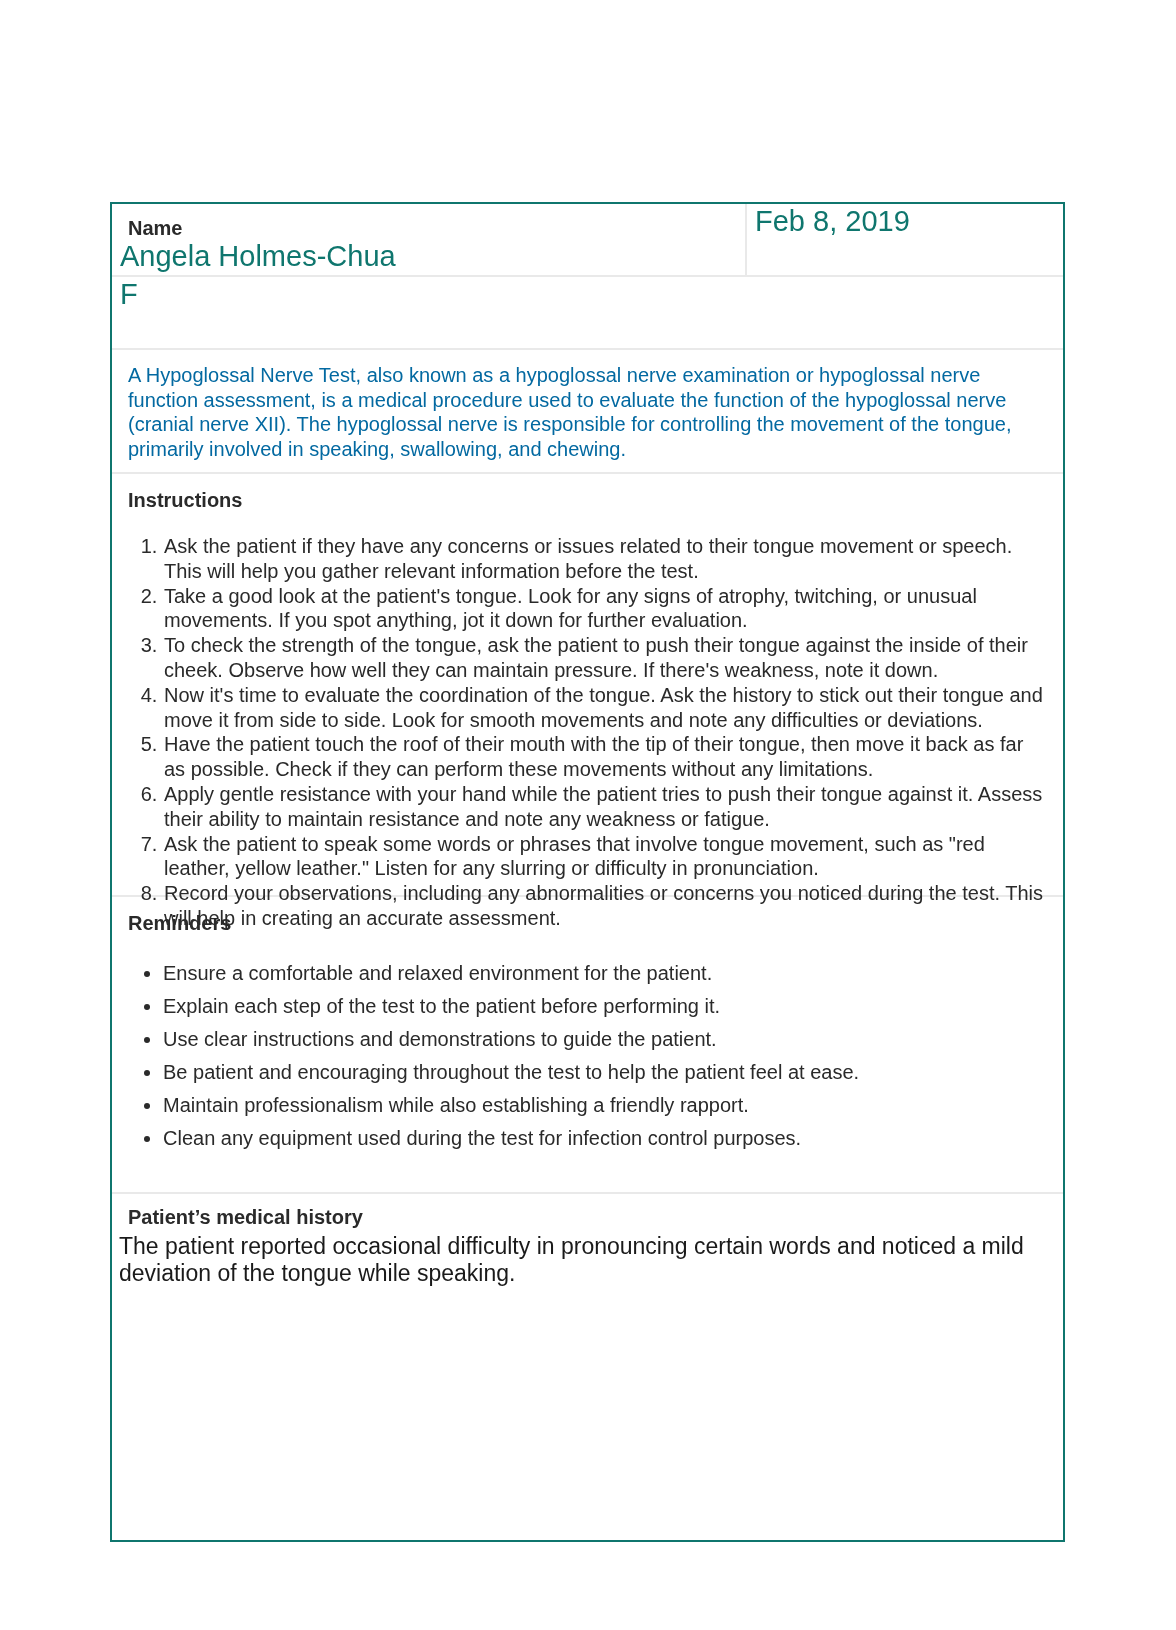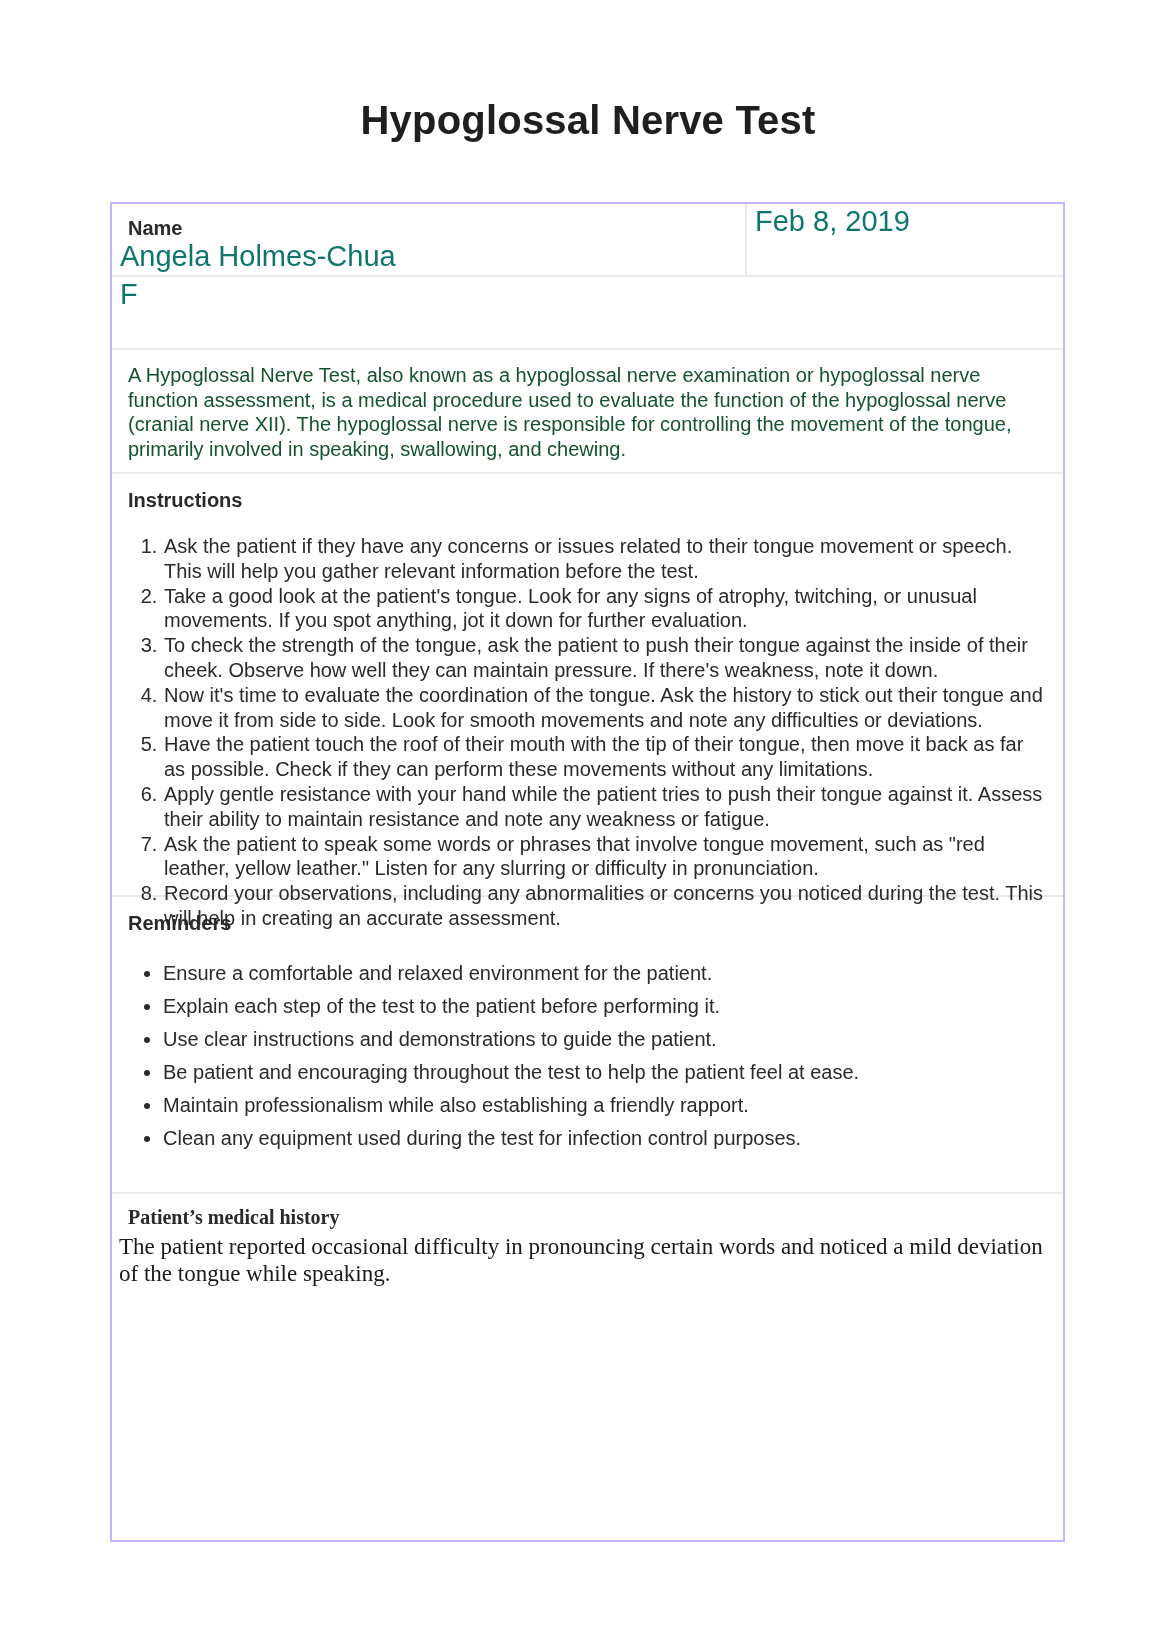--- a/index.html
+++ b/index.html
@@ -26,21 +26,21 @@
       font-weight: bold;
       color: #1f1f1f;
       letter-spacing: 0.2px;
     }
     .form {
       position: absolute;
       left: 110px;
       top: 202px;
       width: 955px;
       height: 1340px;
-      border: 2px solid #c4b5fd;
+      border: 2px solid #0f766e;
     }
     .row {
       display: flex;
       border-bottom: 2px solid #e9e9e9;
     }
     .cell {
       padding: 0 8px;
     }
     .cell.left {
       width: 635px;
@@ -68,21 +68,21 @@
     }
     .section {
       border-bottom: 2px solid #e9e9e9;
       padding: 0 16px;
     }
     .desc {
       height: 124px;
       padding-top: 13px;
       font-size: 20px;
       line-height: 24.5px;
-      color: #14532d;
+      color: #0369a1;
     }
     .sec-title {
       font-size: 20px;
       font-weight: bold;
       color: #2a2a2a;
       padding-top: 14px;
       line-height: 24px;
     }
     .instructions { height: 423px; }
     .instructions ol {
@@ -98,35 +98,33 @@
       margin-top: 22px;
       padding-left: 35px;
       font-size: 20px;
       line-height: 33px;
       color: #2a2a2a;
       list-style: disc;
     }
     .history {
       border-bottom: none;
       padding: 0 7px;
-      font-family: Liberation Serif, serif;
     }
     .history .sec-title { padding-left: 9px; padding-top: 11px; }
     .history-text {
       font-size: 23px;
       line-height: 27px;
       color: #1a1a1a;
       padding-top: 4px;
     }
   </style>
 </head>
 <body>
 
 <div class="page">
-  <h1 class="title">Hypoglossal Nerve Test</h1>
 
   <div class="form">
 
     <div class="row info">
       <div class="cell left">
         <span class="label">Name</span>
         <span class="value">Angela Holmes-Chua</span>
       </div>
       <div class="cell right">
         <span class="value">Feb 8, 2019</span>

